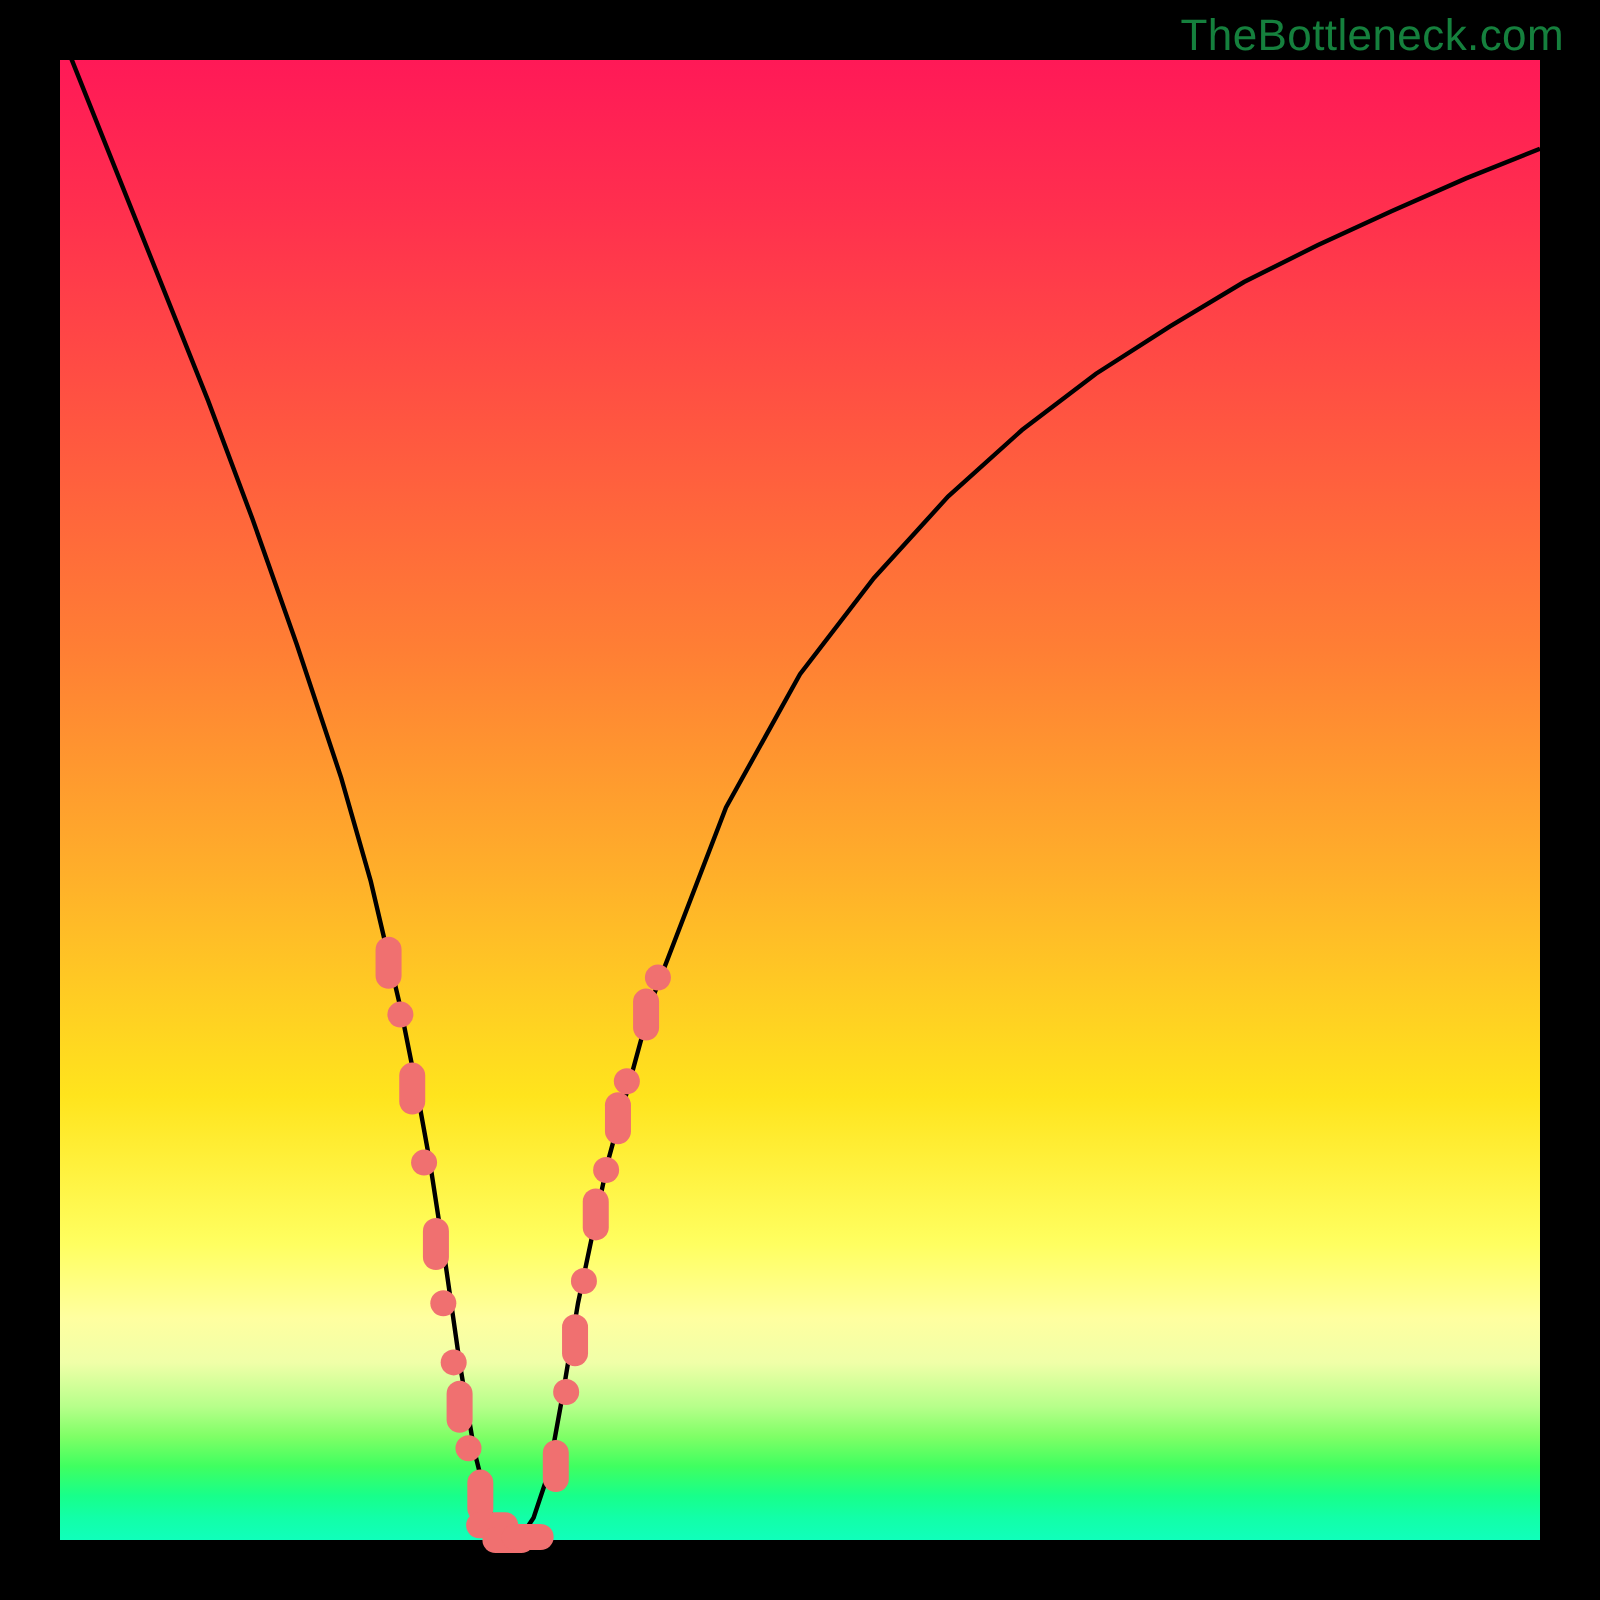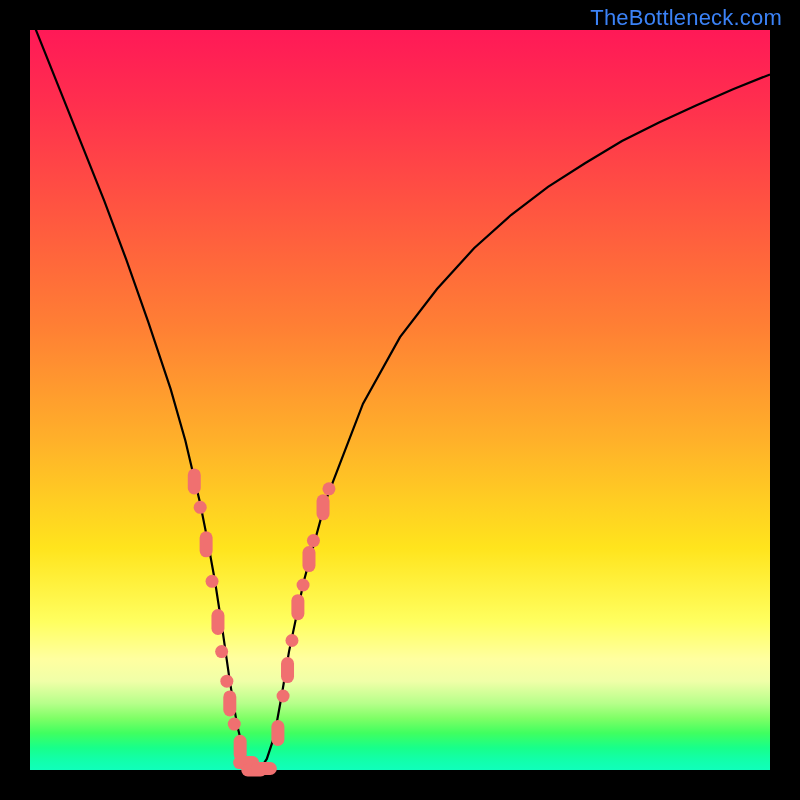--- a/index.html
+++ b/index.html
@@ -50,21 +50,21 @@
       #40ff60 95%,
       #18ff8a 97%,
       #12ffa8 98.5%,
       #10ffbb 100%
     );
   }
   .watermark {
     position: absolute;
     top: 5px;
     right: 18px;
-    color: #3b82f6;
+    color: #15803d;
     font-size: 22px;
     font-weight: 500;
     letter-spacing: 0.2px;
     user-select: none;
   }
   svg.overlay {
     position: absolute;
     left: 0;
     top: 0;
     width: 100%;

